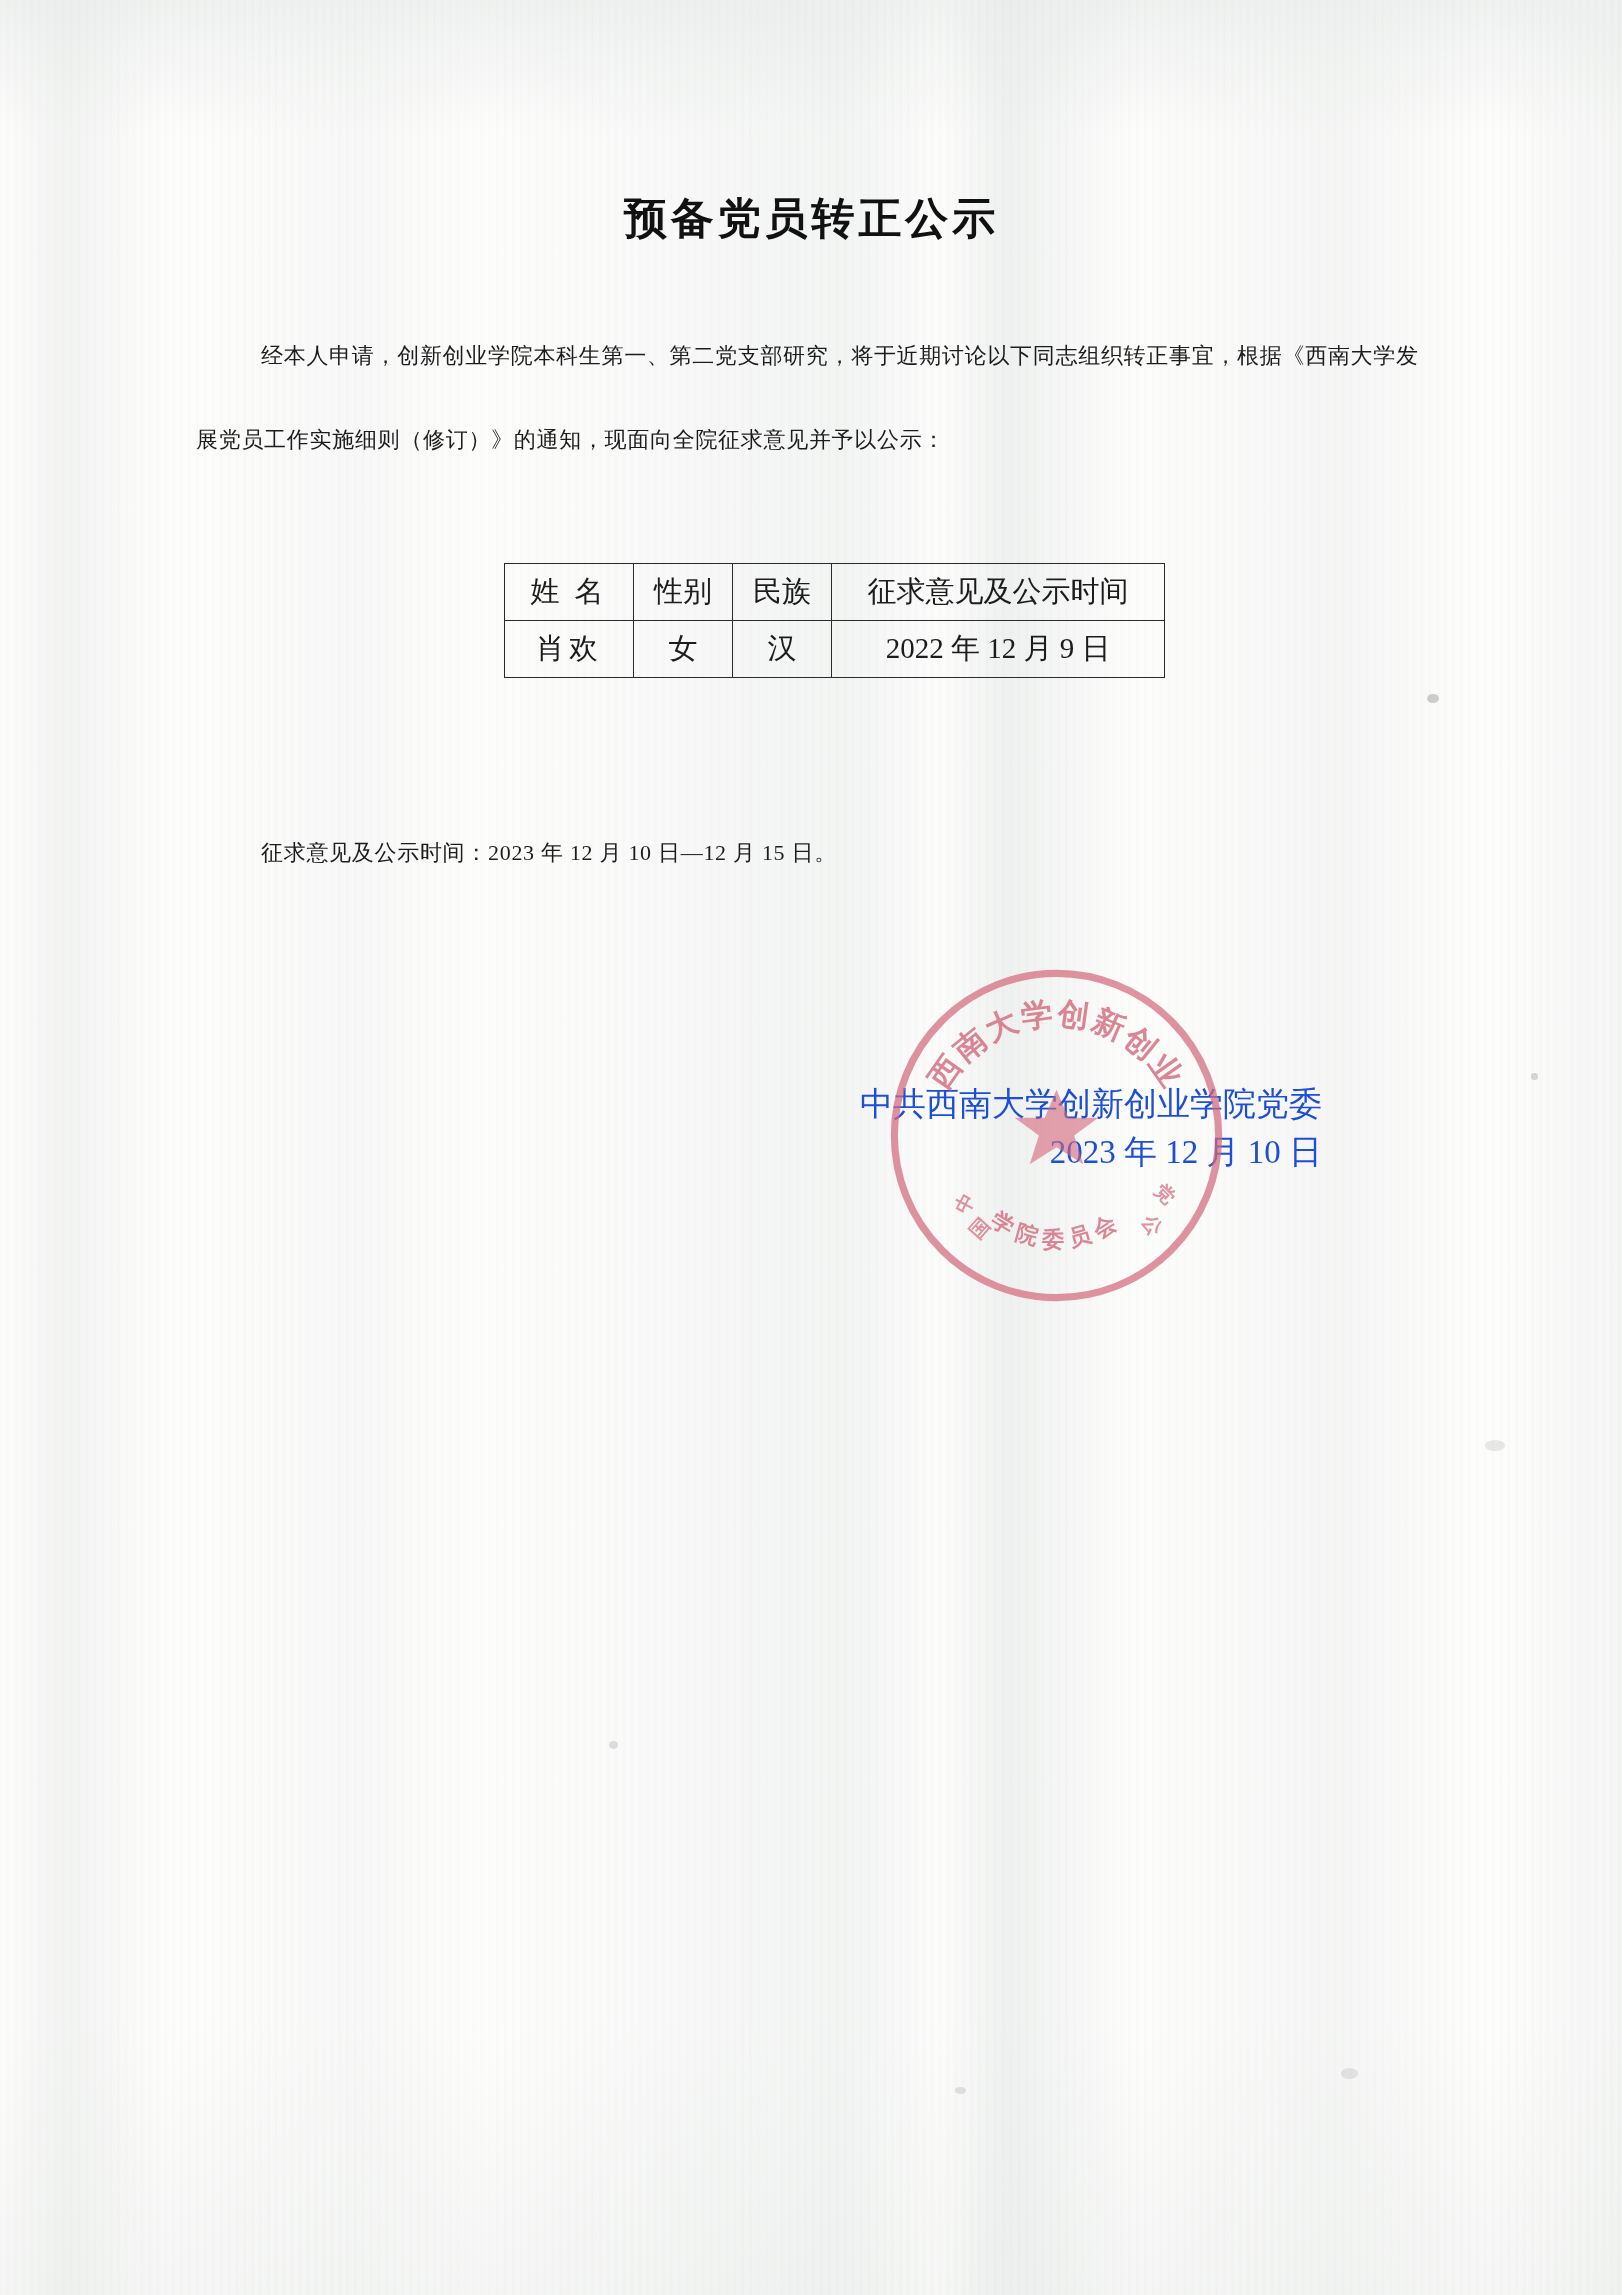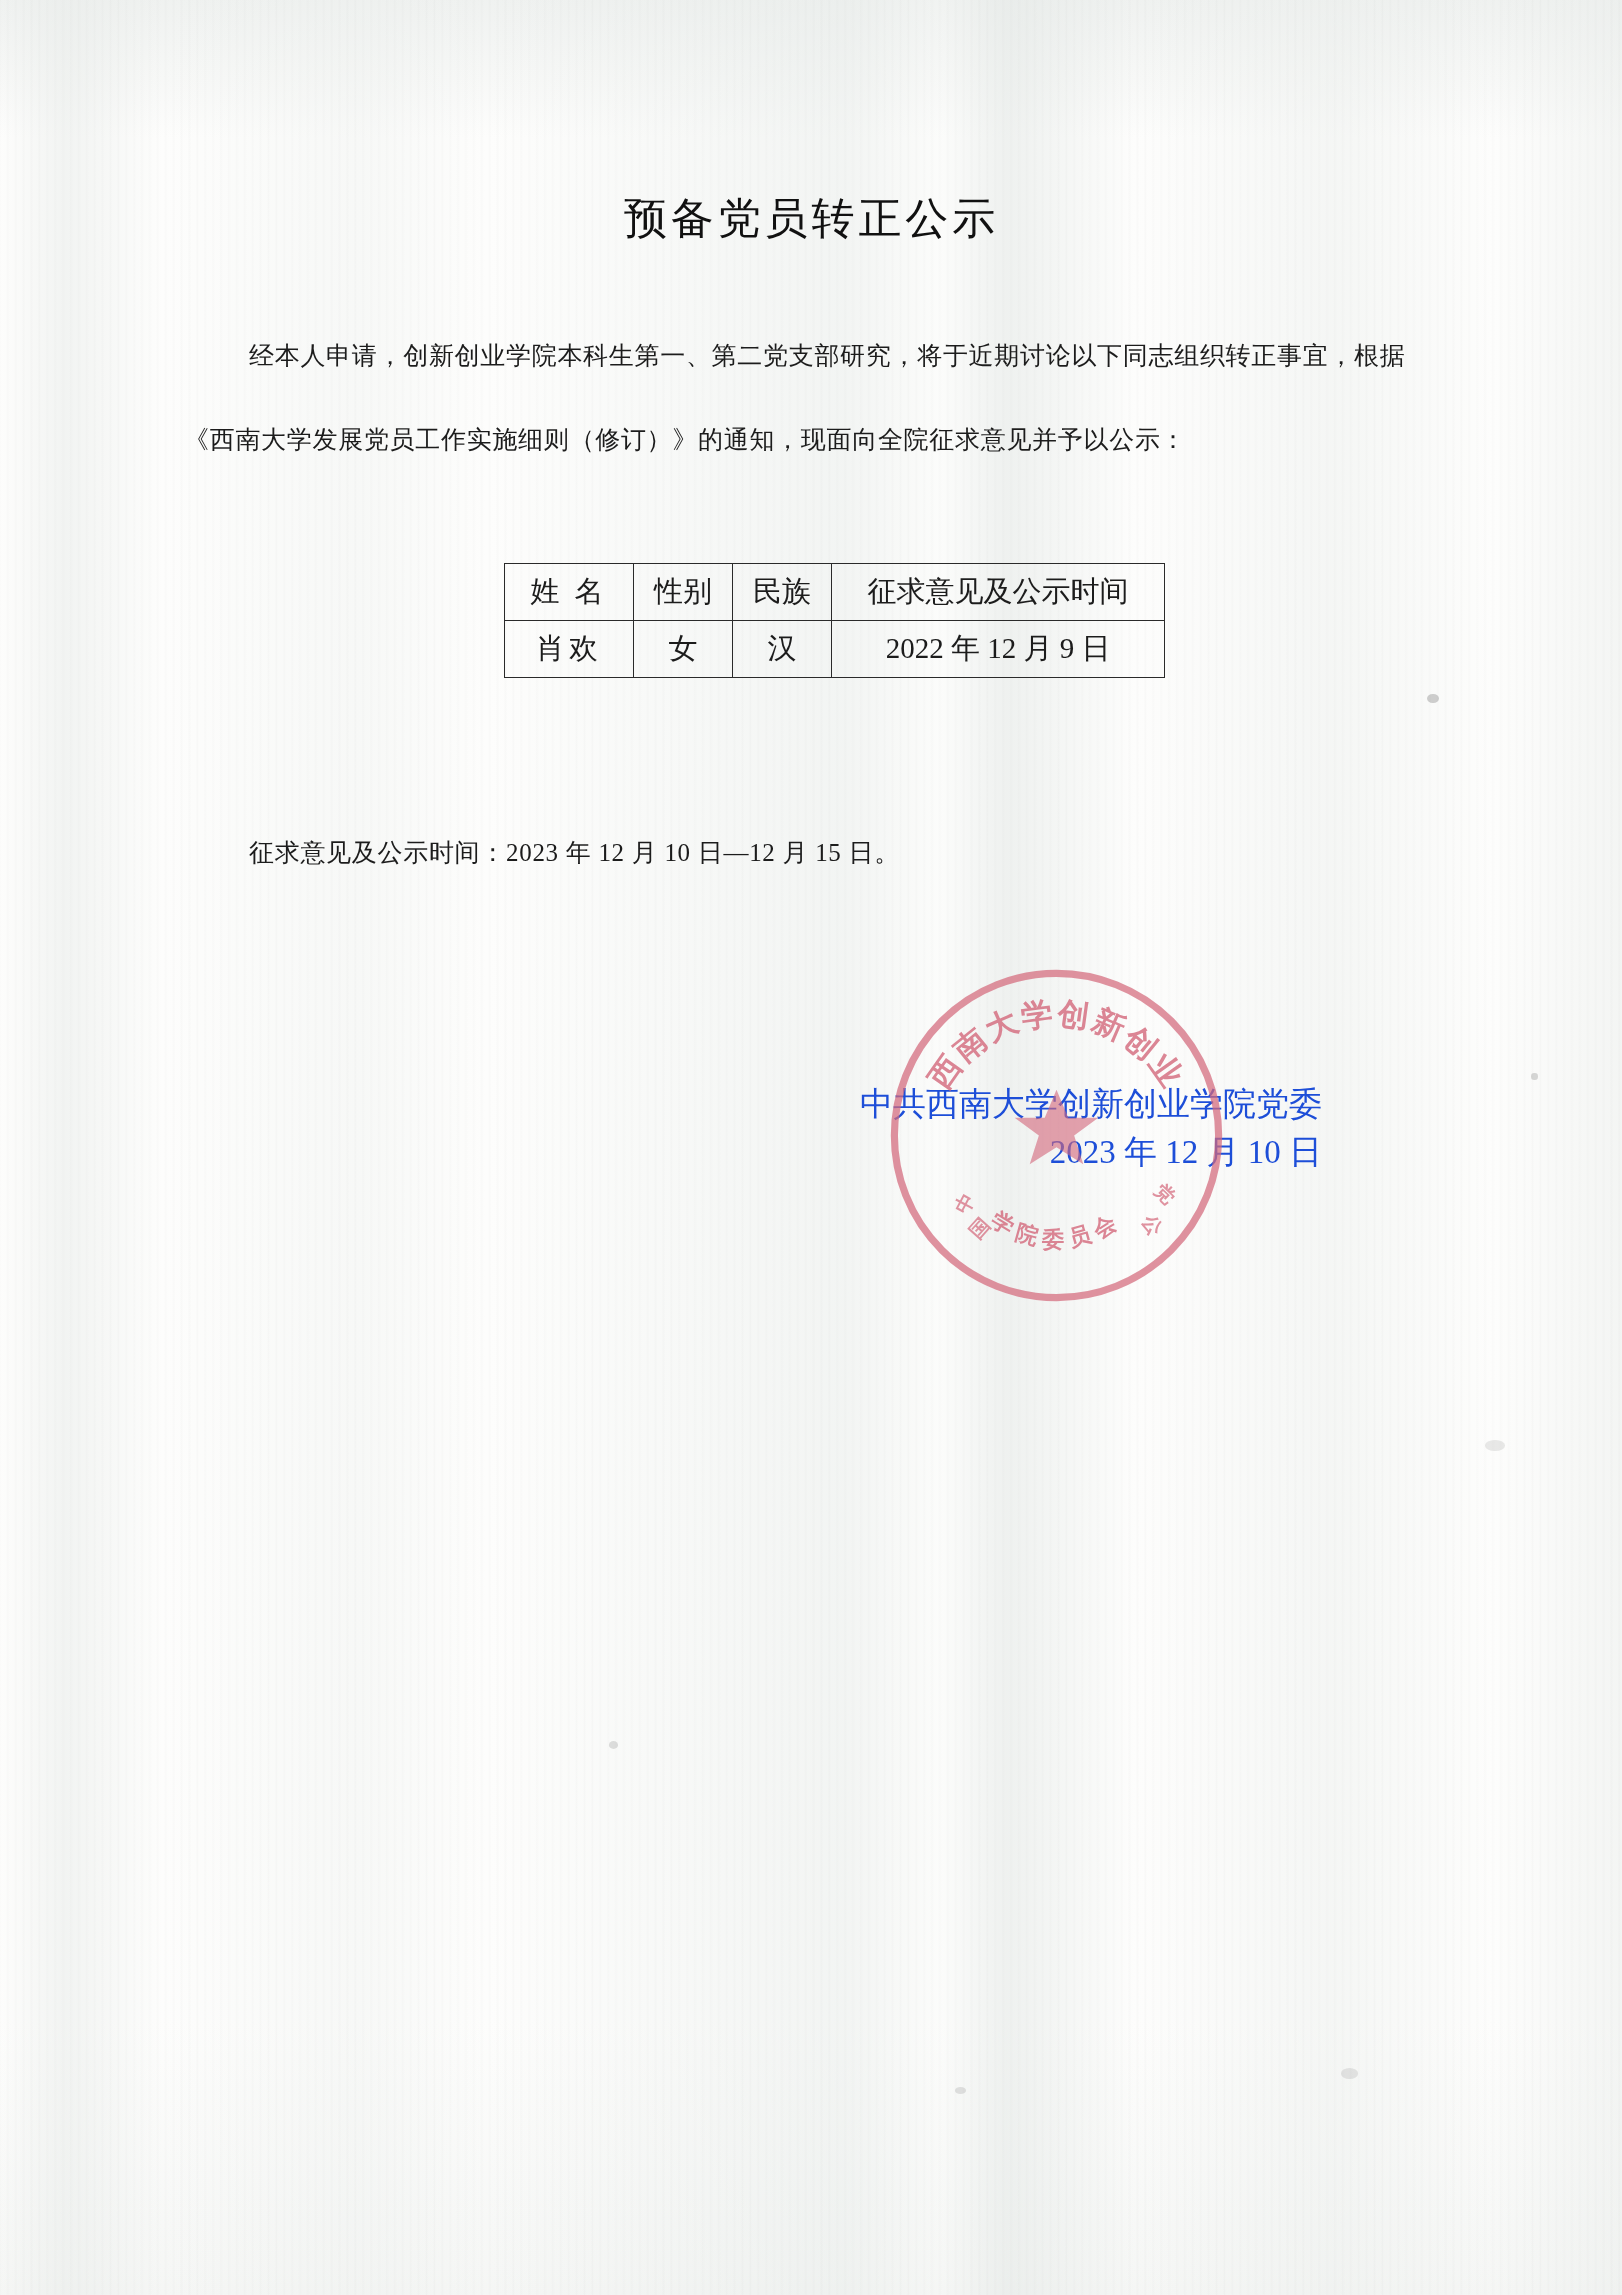--- a/index.html
+++ b/index.html
@@ -67,31 +67,31 @@
     height: 2295px;
   }
 
   .doc-title {
     position: absolute;
     top: 190px;
     left: 0;
     width: 1623px;
     text-align: center;
     font-family: "DejaVu Serif", "Liberation Serif", serif;
-    font-weight: normal;
+    font-weight: bold;
     font-size: 43px;
     letter-spacing: 3.9px;
     color: #111;
   }
 
   .body-block {
     position: absolute;
-    left: 184px;
+    left: 196px;
     width: 1230px;
-    font-size: 25px;
+    font-size: 22px;
     line-height: 84px;
     letter-spacing: 0.7px;
     color: #1c1c1c;
   }
   .indent { text-indent: 65px; }
 
   #para1 { top: 314px; }
   #para2 { top: 811px; }
   #para3 { top: 896px; }
 

